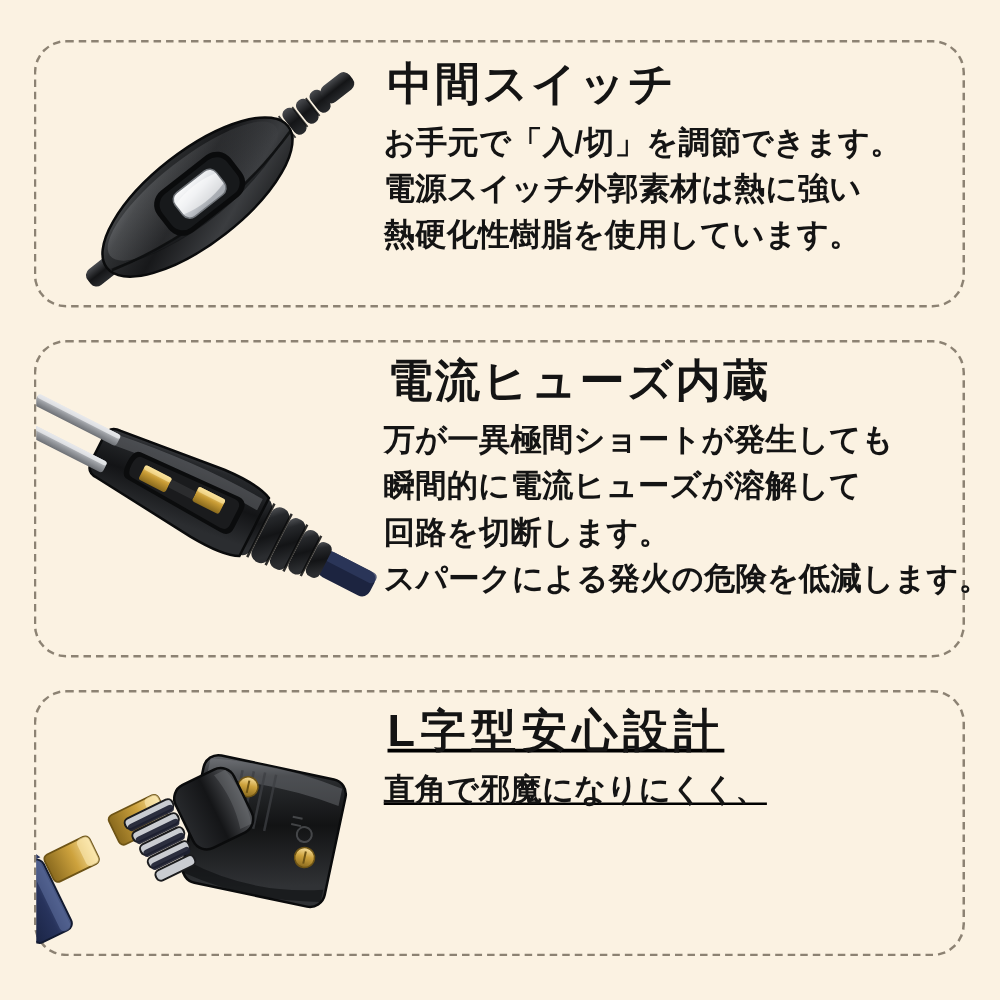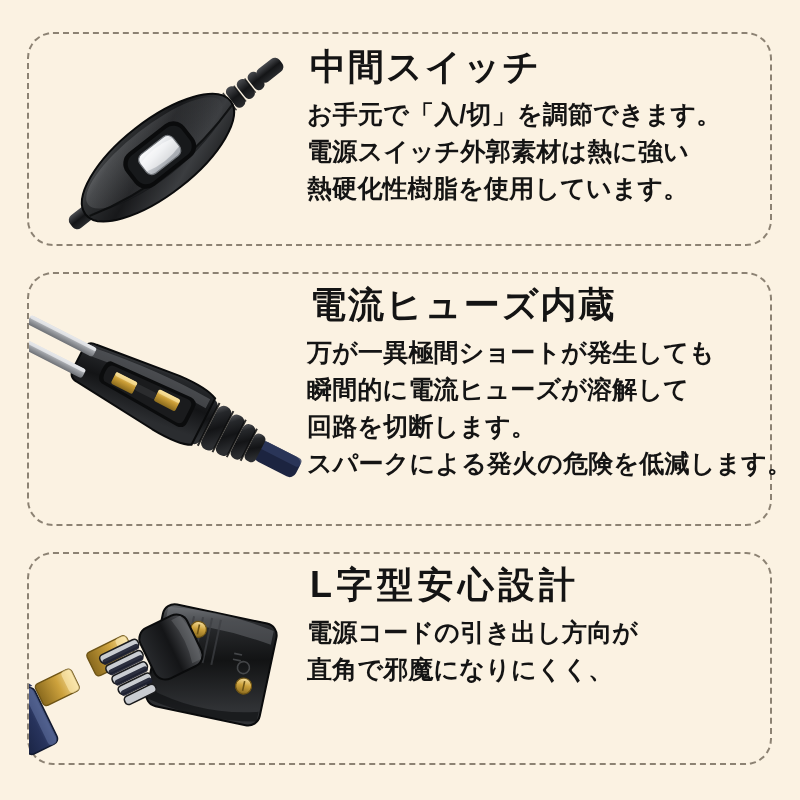--- a/index.html
+++ b/index.html
@@ -35,21 +35,21 @@
   .card-3 { top: 552px; height: 213px; }
 
   
   .text-col {
     position: absolute;
     left: 278px;
     right: 14px;
   }
   .card-1 .text-col { top: 10px; }
   .card-2 .text-col { top: 8px; }
-  .card-3 .text-col { top: 8px; }
+  .card-3 .text-col { top: 8px; text-decoration: underline; }
 
   .heading {
     color: #141414;
     font-weight: bold;
     font-size: 36px;
     line-height: 46px;
     letter-spacing: 2px;
     white-space: nowrap;
     margin: 0 0 6px 3px;
   }
@@ -340,18 +340,17 @@
             <rect x="-10" y="-17" width="62" height="34" rx="6" fill="url(#bluecab)" stroke="#121a30" stroke-width="1.6"></rect>
             <rect x="-10" y="-15" width="62" height="9" rx="4" fill="#5a6b99" opacity="0.6"></rect>
             <path d="M -10 -17 L -30 -6 L -30 8 L -10 17 Z" fill="#2b3760"></path>
           </g>
         </g>
       </svg>
     </div>
 
     <div class="text-col">
       <p class="heading">L字型安心設計</p>
-      <p class="body-line">電源コードの引き出し方向が</p>
       <p class="body-line">直角で邪魔になりにくく、</p>
     </div>
   </div>
 
 </div>
 
 </body></html>

